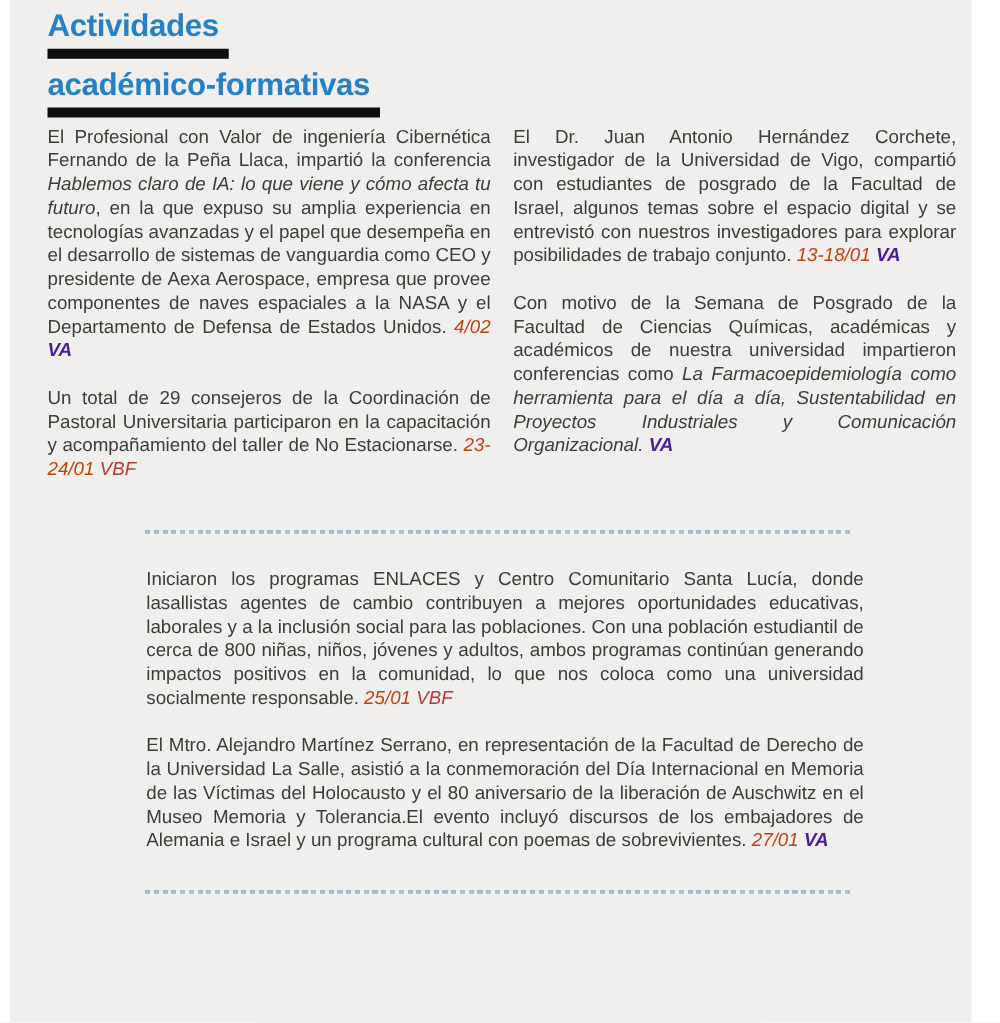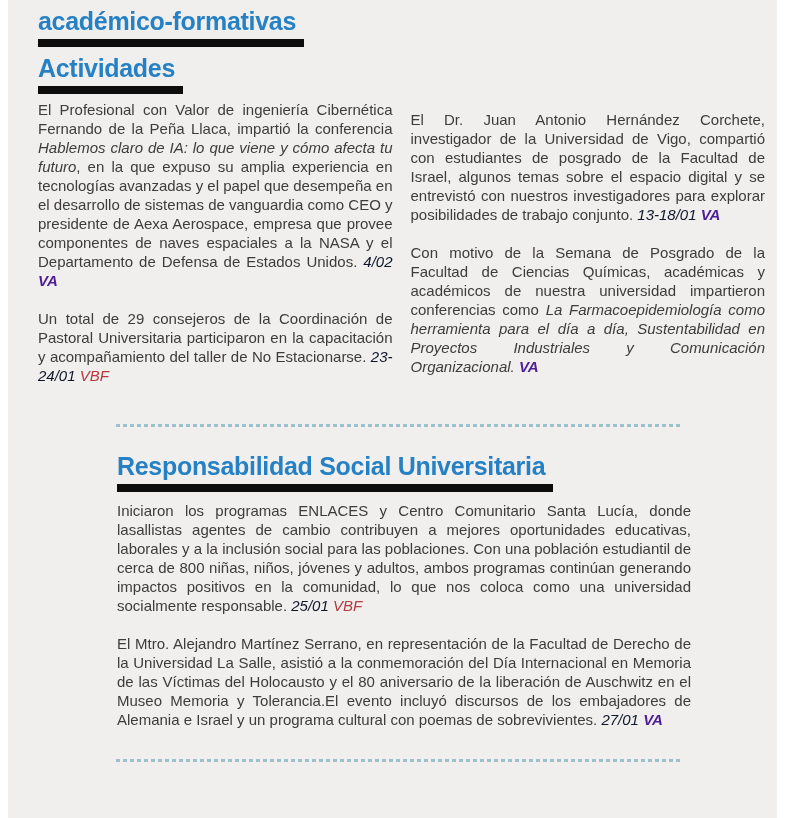--- a/index.html
+++ b/index.html
@@ -30,34 +30,34 @@
     color: #2581c4;
   }
   .title-bar {
     height: 8px;
     background: #0d0d0d;
     margin-top: 5px;
     width: calc(100% + 8px);
   }
 
   
-  .columns { display: flex; gap: 18px; align-items: center; }
+  .columns { display: flex; gap: 18px; }
   .col { flex: 1; min-width: 0; }
 
   
   .para {
     font-size: 15px;
     line-height: 19px;
     color: #3e3c39;
     text-align: justify;
     margin-bottom: 19px;
   }
   .run-r { font-style: normal; }
   .run-i { font-style: italic; }
-  .run-d { font-style: italic; color: #0f172a; }
+  .run-d { font-style: italic; color: #c2410c; }
   .run-va { font-style: italic; font-weight: bold; color: #4c1d95; }
   .run-vbf { font-style: italic; font-weight: normal; color: #b43a3d; }
 
   
   .divider {
     height: 3px;
     margin-left: 78px;
     width: 566px;
     background: repeating-linear-gradient(90deg,
       #9cc0cc 0, #9cc0cc 4px, transparent 4px, transparent 7px);
@@ -70,49 +70,43 @@
   .section-2 .section-header { margin-bottom: 9px; }
 </style>
 </head>
 <body>
 
 <div class="panel">
   <div class="content">
 
     <header class="section-header">
       <div class="title-line">
-        <div class="title-text">académico-formativas</div>
+        <div class="title-text">Actividades</div>
         <div class="title-bar"></div>
       </div>
       <div class="title-line">
-        <div class="title-text">Actividades</div>
+        <div class="title-text">académico-formativas</div>
         <div class="title-bar"></div>
       </div>
     </header>
 
     <div class="columns">
       <div class="col">
         <p class="para"><span class="run-r">El Profesional con Valor de ingeniería Cibernética Fernando de la Peña Llaca, impartió la conferencia </span><span class="run-i">Hablemos claro de IA: lo que viene y cómo afecta tu futuro</span><span class="run-r">, en la que expuso su amplia experiencia en tecnologías avanzadas y el papel que desempeña en el desarrollo de sistemas de vanguardia como CEO y presidente de Aexa Aerospace, empresa que provee componentes de naves espaciales a la NASA y el Departamento de Defensa de Estados Unidos. </span><span class="run-d">4/02 </span><span class="run-va">VA</span></p>
         <p class="para"><span class="run-r">Un total de 29 consejeros de la Coordinación de Pastoral Universitaria participaron en la capacitación y acompañamiento del taller de No Estacionarse. </span><span class="run-d">23-24/01 </span><span class="run-vbf">VBF</span></p>
       </div>
       <div class="col">
         <p class="para"><span class="run-r">El Dr. Juan Antonio Hernández Corchete, investigador de la Universidad de Vigo, compartió con estudiantes de posgrado de la Facultad de Israel, algunos temas sobre el espacio digital y se entrevistó con nuestros investigadores para explorar posibilidades de trabajo conjunto. </span><span class="run-d">13-18/01 </span><span class="run-va">VA</span></p>
         <p class="para"><span class="run-r">Con motivo de la Semana de Posgrado de la Facultad de Ciencias Químicas, académicas y académicos de nuestra universidad impartieron conferencias como </span><span class="run-i">La Farmacoepidemiología como herramienta para el día a día, Sustentabilidad en Proyectos Industriales y Comunicación Organizacional.</span><span class="run-r"> </span><span class="run-va">VA</span></p>
       </div>
     </div>
 
     <div class="divider divider-1"></div>
 
     <section class="section-2">
-      <header class="section-header">
-        <div class="title-line">
-          <div class="title-text">Responsabilidad Social Universitaria</div>
-          <div class="title-bar"></div>
-        </div>
-      </header>
       <p class="para"><span class="run-r">Iniciaron los programas ENLACES y Centro Comunitario Santa Lucía, donde lasallistas agentes de cambio contribuyen a mejores oportunidades educativas, laborales y a la inclusión social para las poblaciones. Con una población estudiantil de cerca de 800 niñas, niños, jóvenes y adultos, ambos programas continúan generando impactos positivos en la comunidad, lo que nos coloca como una universidad socialmente responsable. </span><span class="run-d">25/01 </span><span class="run-vbf">VBF</span></p>
       <p class="para"><span class="run-r">El Mtro. Alejandro Martínez Serrano, en representación de la Facultad de Derecho de la Universidad La Salle, asistió a la conmemoración del Día Internacional en Memoria de las Víctimas del Holocausto y el 80 aniversario de la liberación de Auschwitz en el Museo Memoria y Tolerancia.El evento incluyó discursos de los embajadores de Alemania e Israel y un programa cultural con poemas de sobrevivientes. </span><span class="run-d">27/01 </span><span class="run-va">VA</span></p>
     </section>
 
     <div class="divider divider-2"></div>
 
   </div>
 </div>
 
 </body></html>

